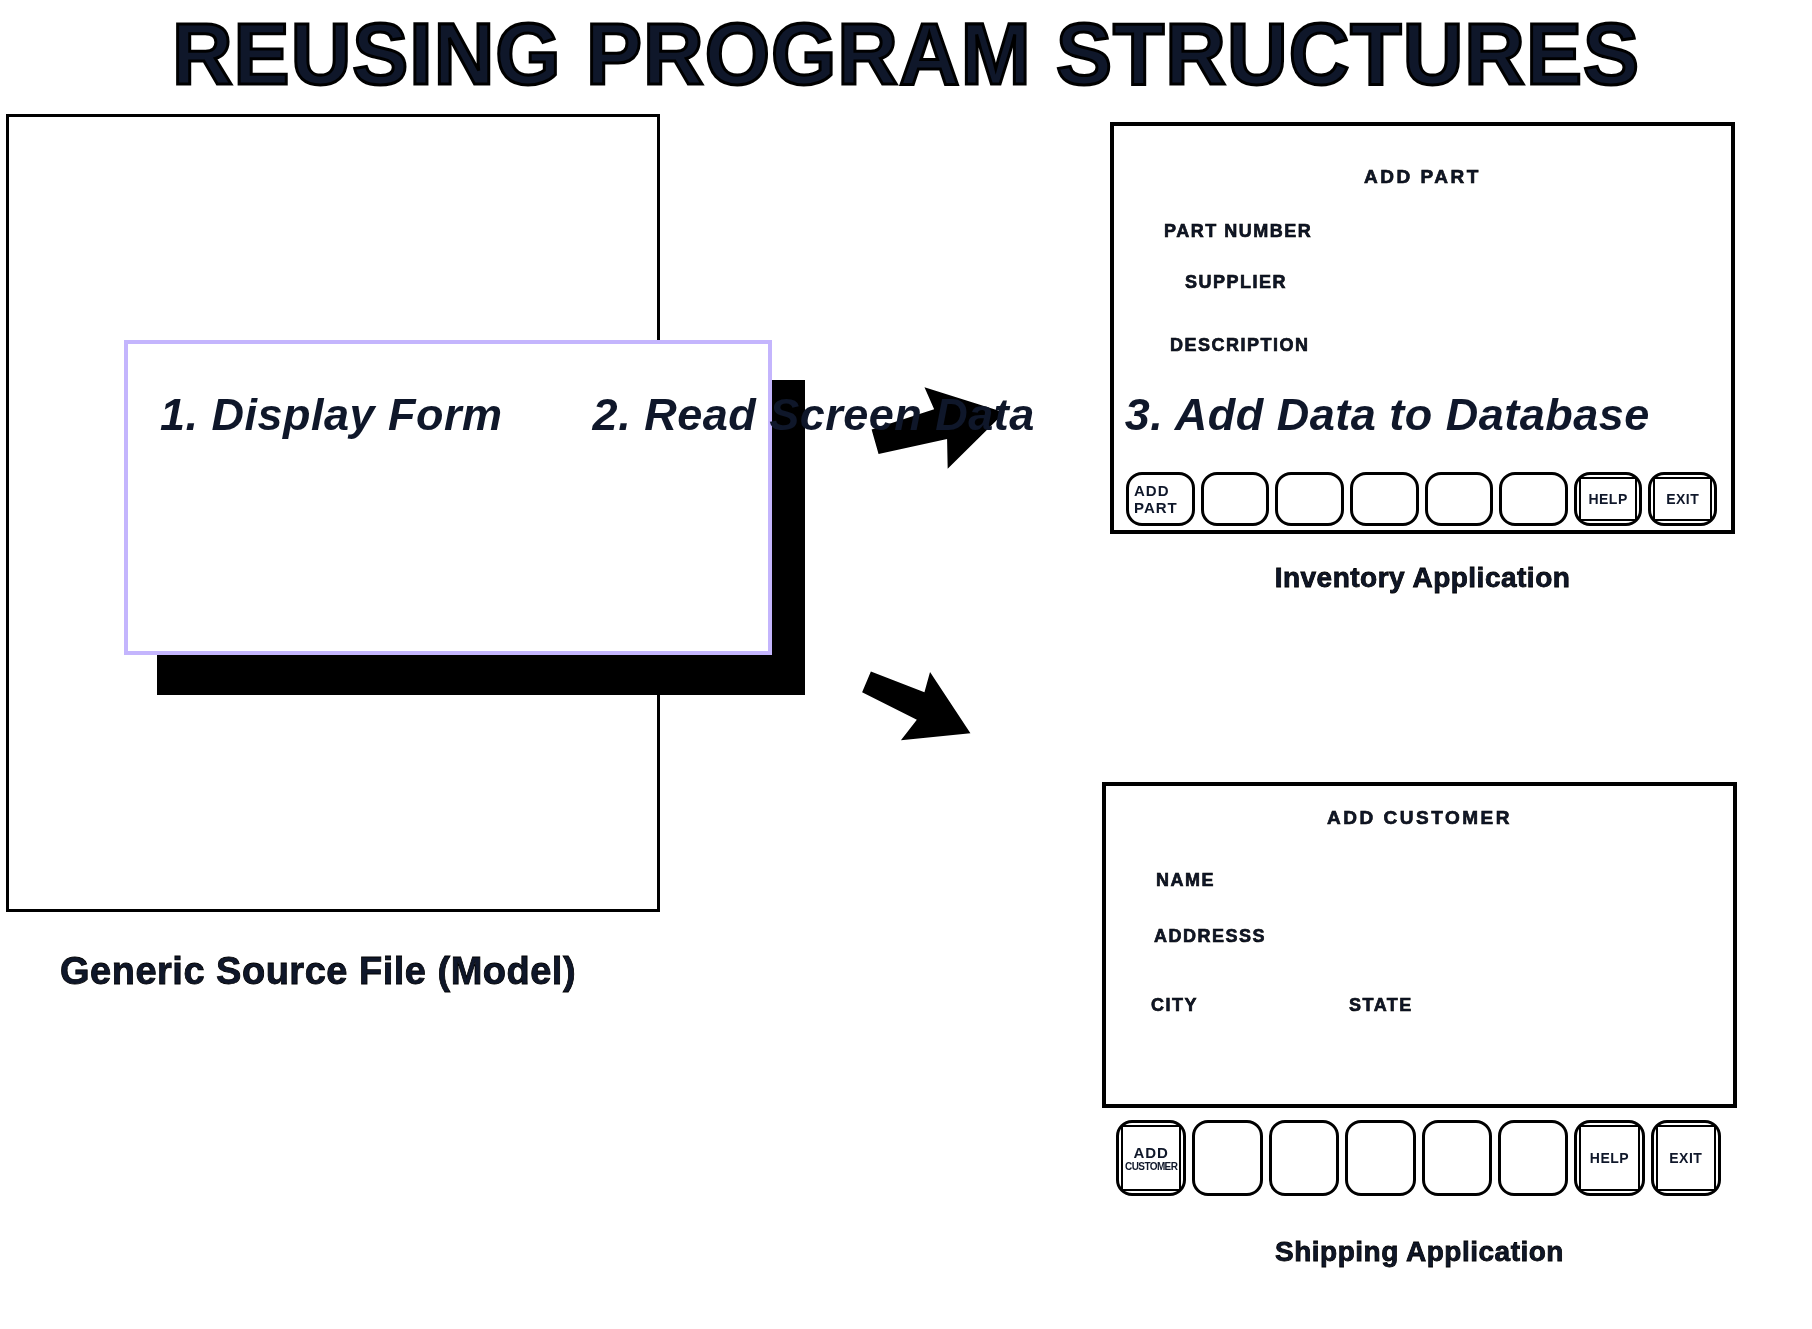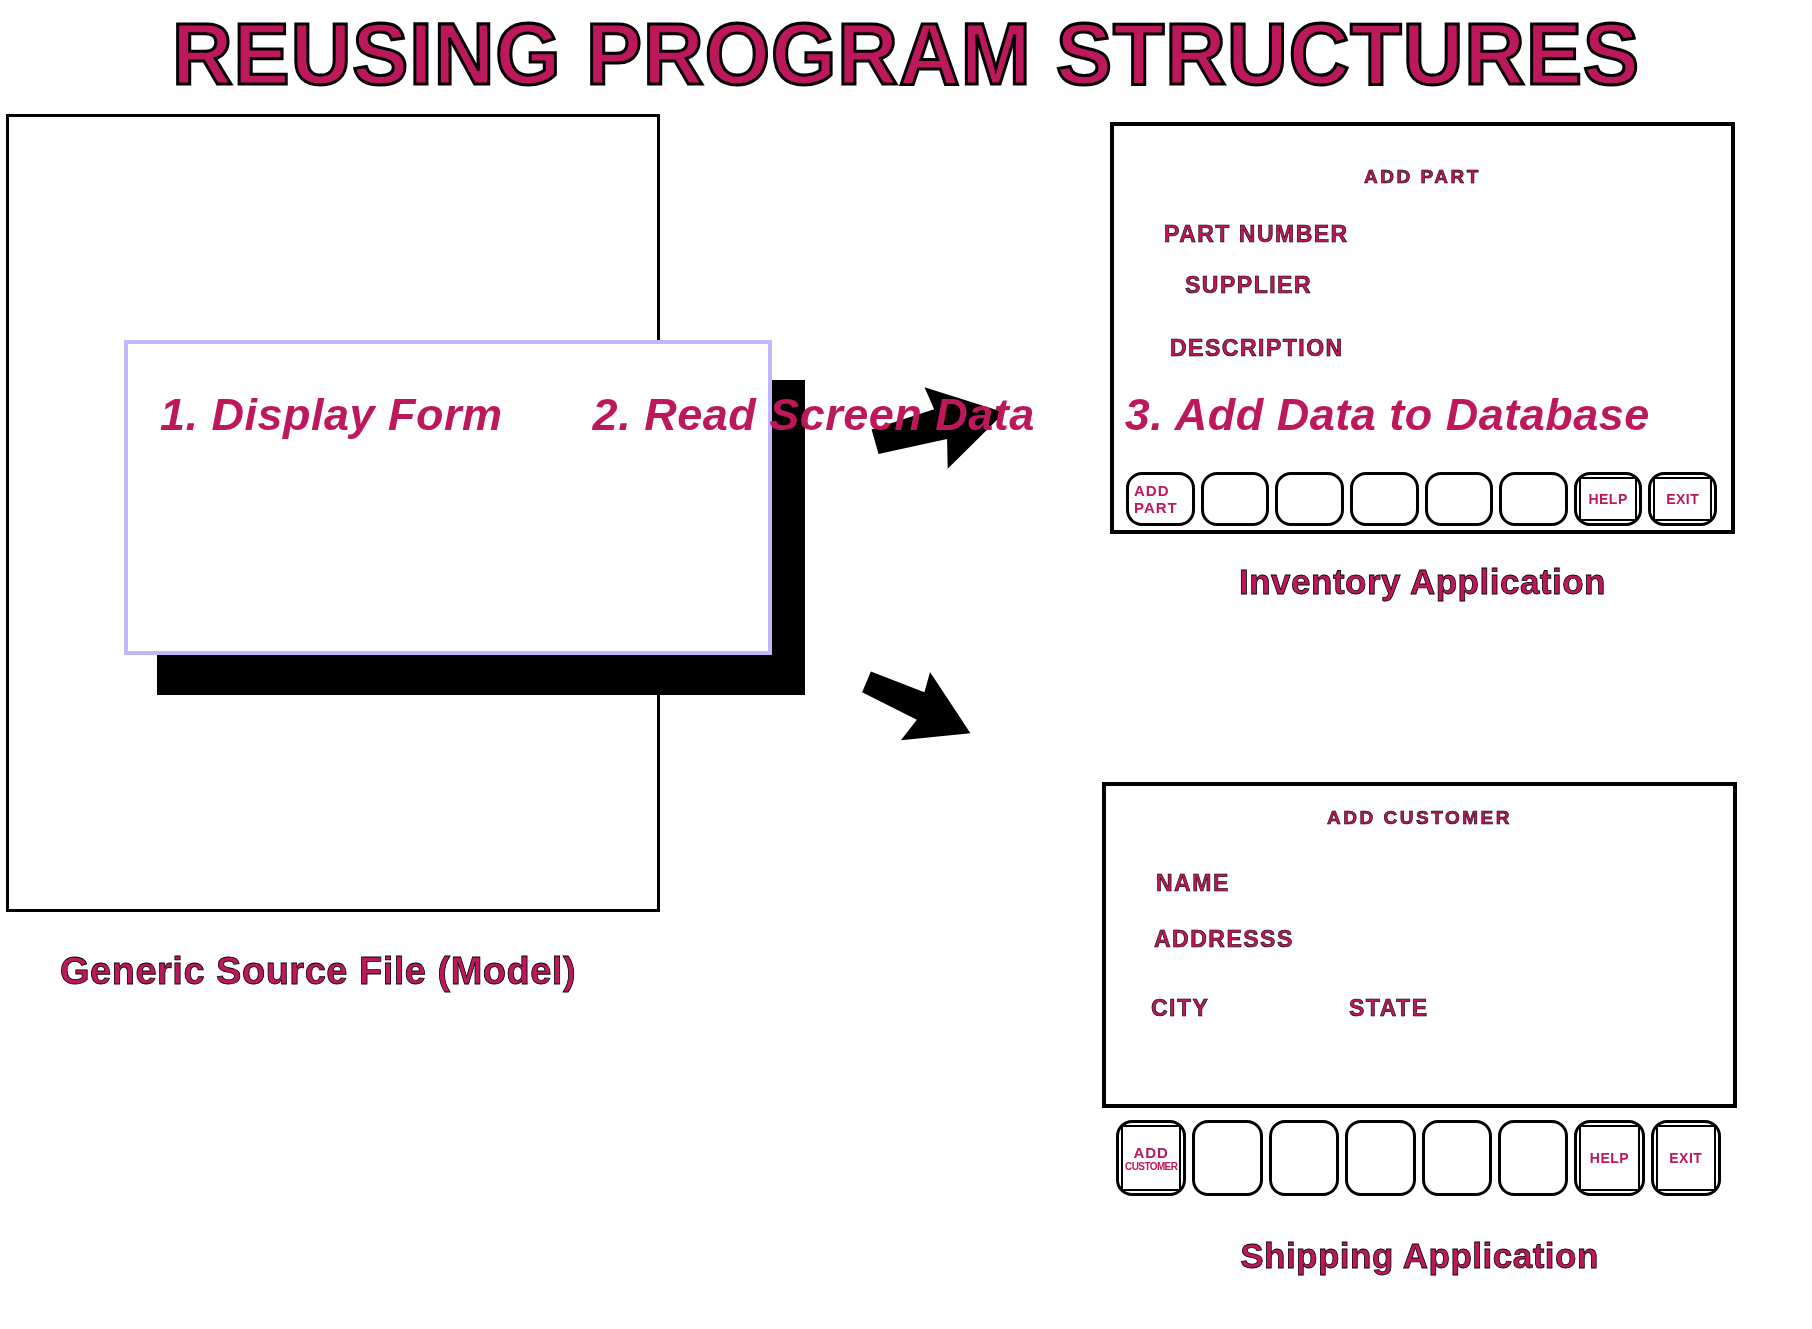--- a/index.html
+++ b/index.html
@@ -1,18 +1,18 @@
 <!DOCTYPE html>
 <html><head>
 <meta charset="utf-8">
 <style>
   html,body{margin:0;padding:0;background:#fff;}
   #canvas{
     position:relative;width:1812px;height:1329px;background:#fff;
-    font-family:"Liberation Sans",sans-serif;color:#be185d;overflow:hidden;
+    font-family:"Liberation Sans",sans-serif;color:#0f172a;overflow:hidden;
   }
   .abs{position:absolute;}
 
   
   .main-title{
     left:0;right:0;top:8px;text-align:center;
     font-size:84px;font-weight:bold;letter-spacing:1px;line-height:88px;
     -webkit-text-stroke:3px #000;
     transform:scaleY(1.04);transform-origin:top center;
     white-space:nowrap;
@@ -42,21 +42,21 @@
 
   
   .screen{border:4px solid #000;background:#fff;box-sizing:border-box;padding-left:36px;}
   .screen-a{left:1110px;top:122px;width:625px;height:412px;}
   .screen-b{left:1102px;top:782px;width:635px;height:326px;}
   .screen-title{
     left:0;right:0;text-align:center;font-size:19px;font-weight:bold;
     letter-spacing:2.5px;-webkit-text-stroke:0.6px #000;white-space:nowrap;
   }
   .field-label{
-    font-size:23px;font-weight:bold;letter-spacing:1.5px;
+    font-size:18px;font-weight:bold;letter-spacing:1.5px;
     -webkit-text-stroke:0.6px #000;white-space:nowrap;
   }
 
   
   .fkey-row{display:flex;align-items:stretch;}
   .fkey-row-a{left:12px;right:14px;top:346px;height:54px;gap:6px;}
   .fkey-row-b{left:10px;right:12px;top:334px;height:76px;gap:6px;}
   .fkey{
     flex:1 1 0;border:3px solid #000;border-radius:16px;background:#fff;
     box-sizing:border-box;display:flex;align-items:center;justify-content:center;
@@ -72,21 +72,21 @@
     display:flex;flex-direction:column;align-items:flex-start;justify-content:center;
     width:100%;padding-left:5px;box-sizing:border-box;
   }
   .fkey-line{font-size:15px;font-weight:bold;letter-spacing:1px;line-height:17px;}
   .fkey-line-smudged{
     font-size:10px;font-weight:bold;letter-spacing:-0.6px;line-height:11px;
     filter:blur(0.4px);white-space:nowrap;max-width:100%;
   }
 
   .screen-caption{
-    text-align:center;font-size:35px;font-weight:bold;letter-spacing:0.5px;
+    text-align:center;font-size:28px;font-weight:bold;letter-spacing:0.5px;
     -webkit-text-stroke:0.8px #000;white-space:nowrap;
   }
   .caption-a{left:1110px;width:625px;top:562px;}
   .caption-b{left:1102px;width:635px;top:1236px;}
 </style>
 </head>
 <body>
 
 <div id="canvas">
 

